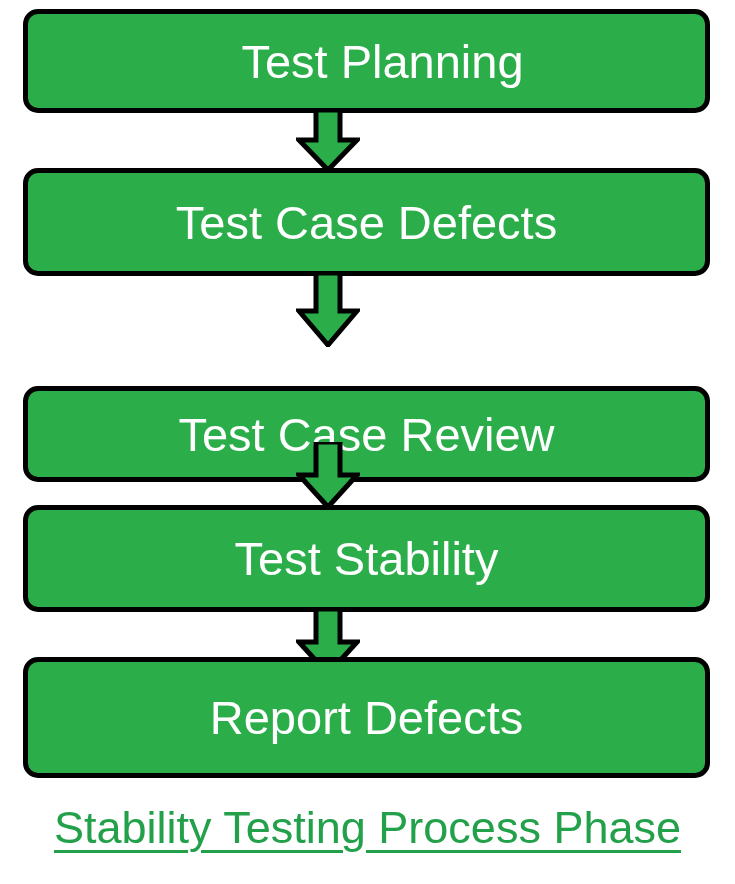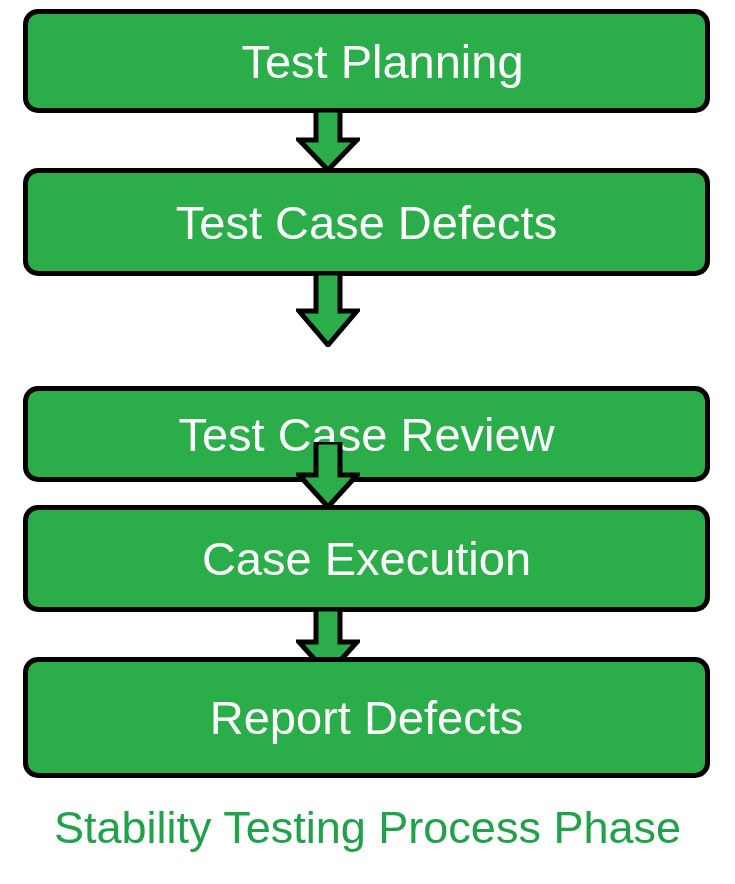--- a/index.html
+++ b/index.html
@@ -63,20 +63,21 @@
     top: 802px;
     width: 735px;
     text-align: center;
     color: #22A04A;
     font-size: 45px;
     font-weight: 400;
     line-height: 1.15;
     white-space: nowrap;
   }
   .caption .caption-text {
+    text-decoration: underline;
     text-decoration-thickness: 3px;
     text-underline-offset: 7px;
     margin-top: 20px;
   }
 </style>
 </head>
 <body>
 
 <div id="canvas">
 
@@ -104,21 +105,21 @@
     <span>Test Case Review</span>
   </div>
 
   <div class="flow-arrow arrow-3">
     <svg viewBox="0 0 64 67" preserveAspectRatio="none" aria-hidden="true">
       <polygon points="20,0 44,0 44,33 61,33 32,65 3,33 20,33" fill="#2BAE4A" stroke="#000000" stroke-width="5" stroke-linejoin="miter"></polygon>
     </svg>
   </div>
 
   <div class="flow-box box-4">
-    <span>Case Execution</span>
+    <span>Test Stability</span>
   </div>
 
   <div class="flow-arrow arrow-4">
     <svg viewBox="0 0 64 67" preserveAspectRatio="none" aria-hidden="true">
       <polygon points="20,0 44,0 44,33 61,33 32,65 3,33 20,33" fill="#2BAE4A" stroke="#000000" stroke-width="5" stroke-linejoin="miter"></polygon>
     </svg>
   </div>
 
   <div class="flow-box box-5">
     <span>Report Defects</span>

